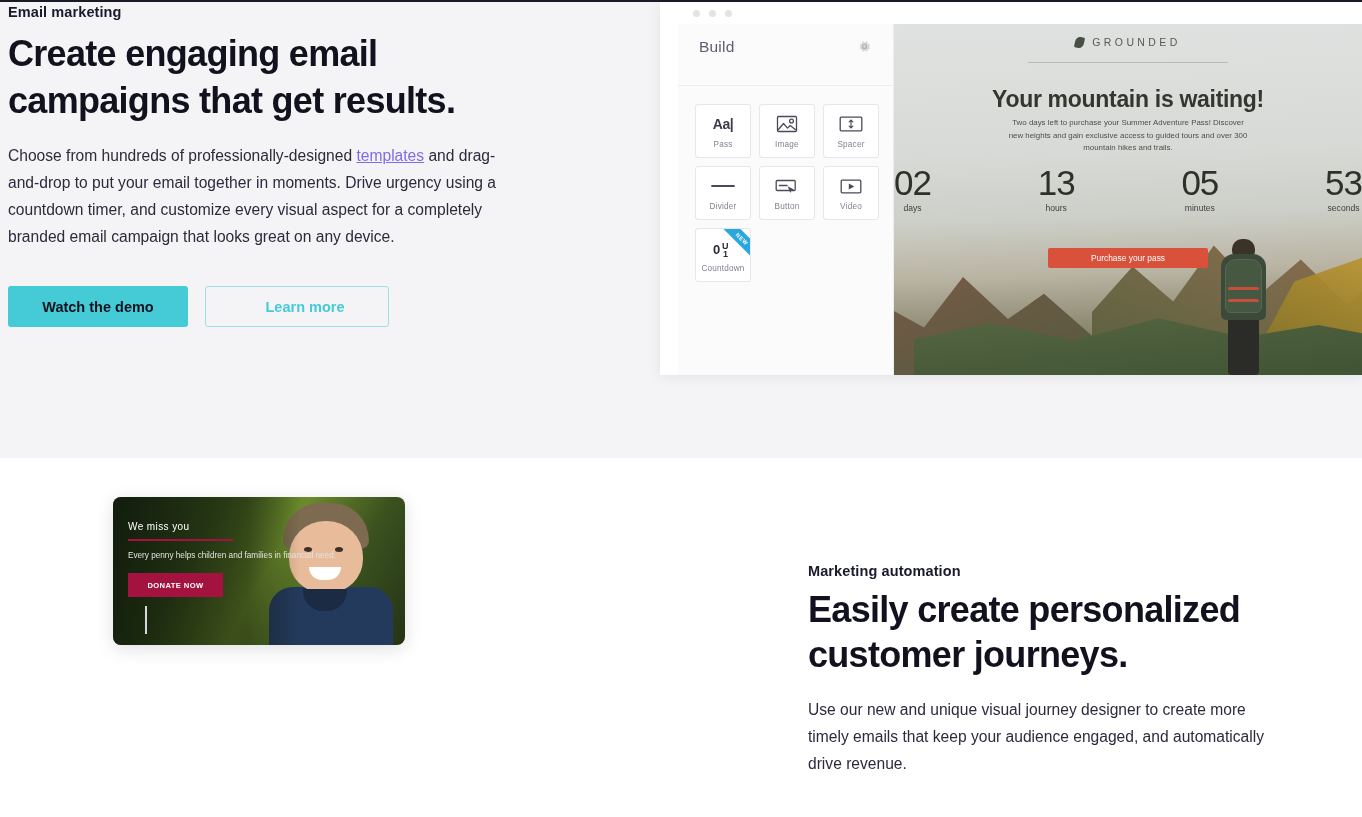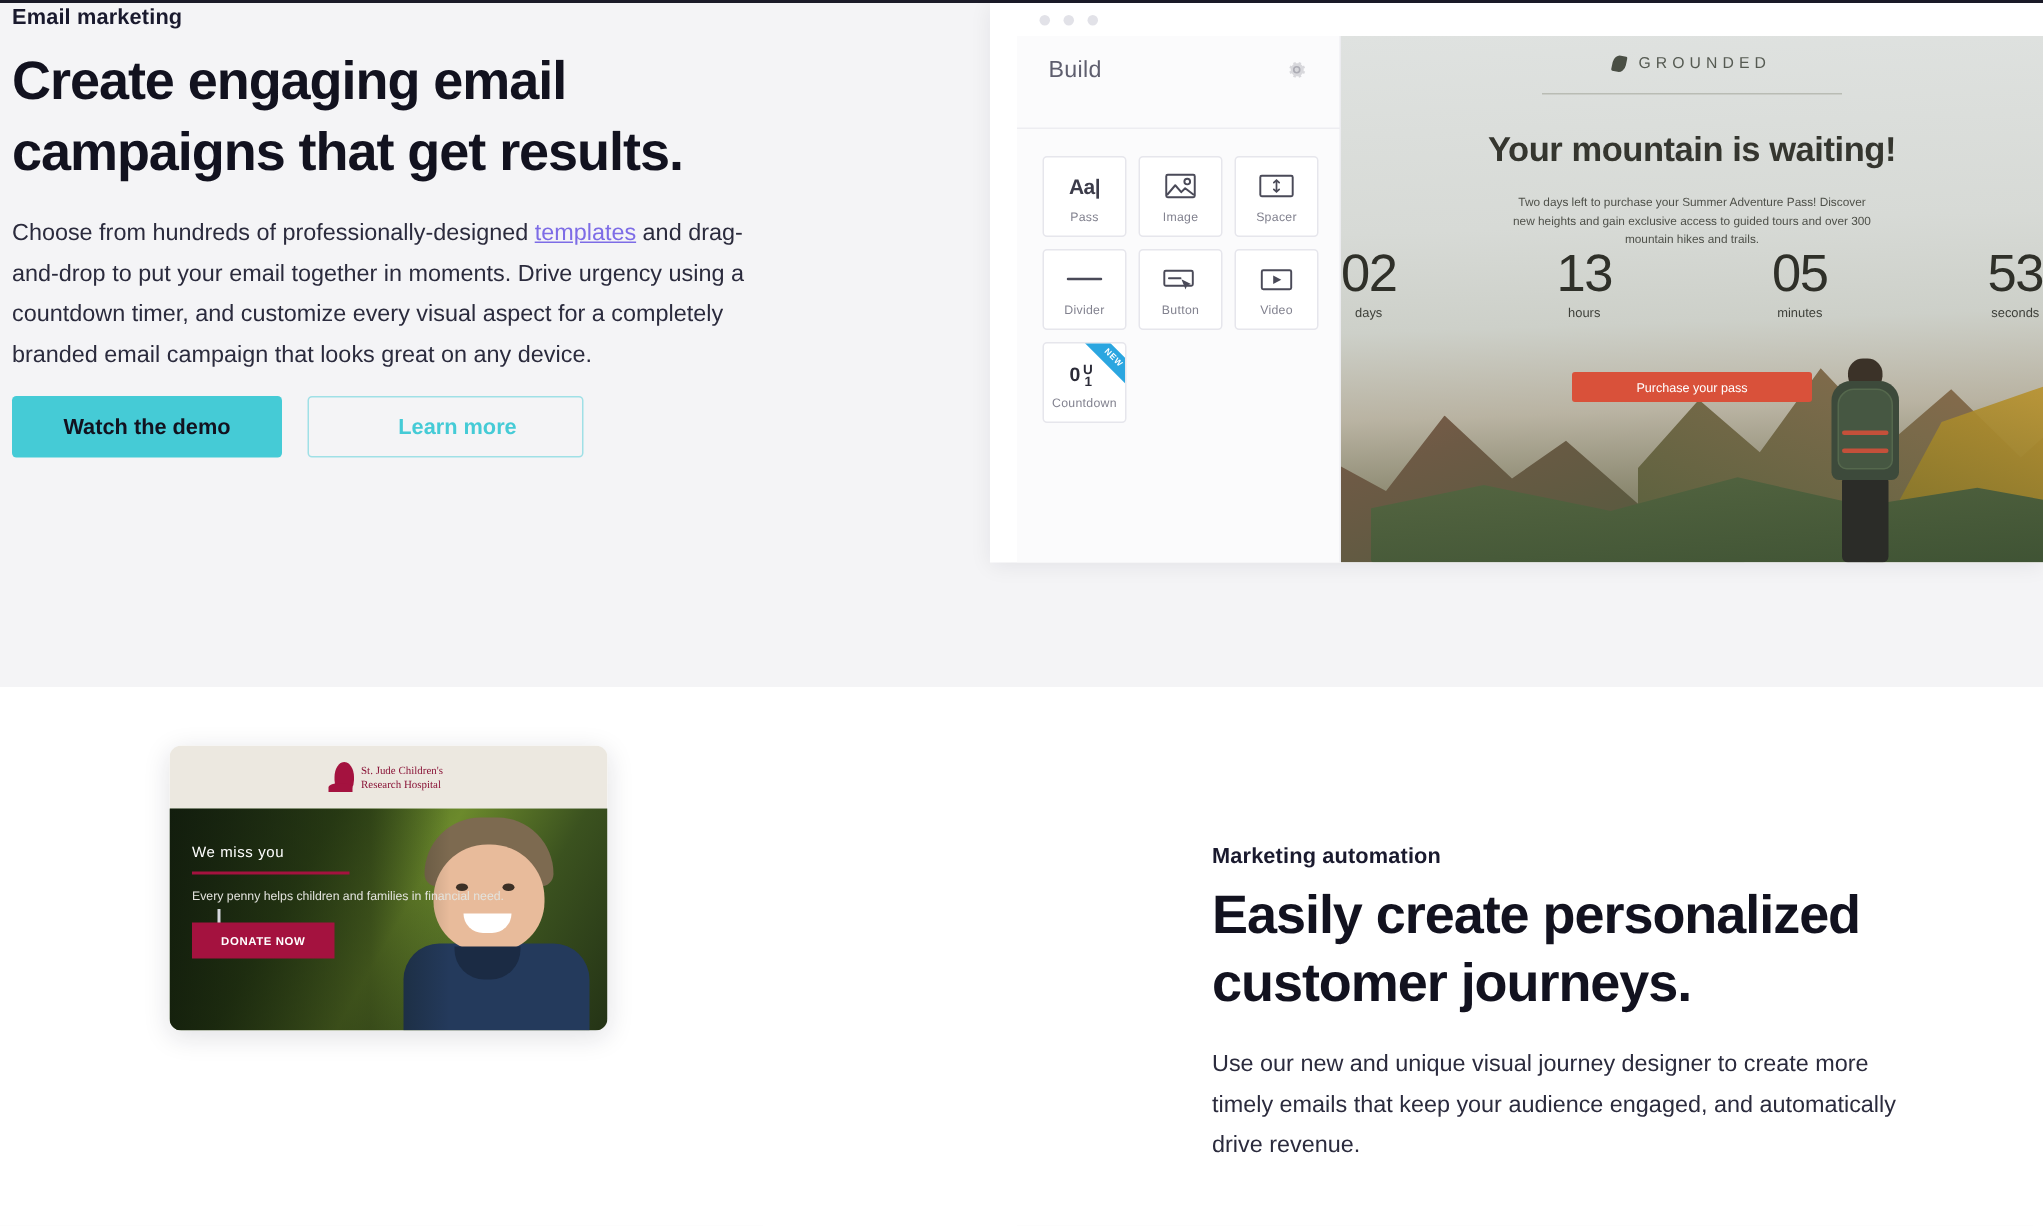--- a/index.html
+++ b/index.html
@@ -25,21 +25,21 @@
   }
   .bighead {
     font-size: 36px; font-weight: bold; color: #12121f;
     line-height: 47px; letter-spacing: -0.7px; margin-top: 8px;
   }
   .body-copy {
     font-size: 15.6px; color: #2b2b3d; line-height: 27px;
     margin-top: 18px; width: 510px;
   }
   .tlink { color: #7d6ce6; margin-top: 24px; }
-  .btn-row { margin-top: 14px; display: flex; gap: 17px; }
+  .btn-row { margin-top: 36px; display: flex; gap: 17px; }
   .btn {
     height: 41px; display: flex; align-items: center; justify-content: center;
     font-size: 14.5px; font-weight: bold; border-radius: 3px; cursor: pointer;
   }
   .btn-primary { width: 180px; background: #45cbd6; color: #12121f; border: none; }
   .btn-secondary { width: 184px; background: transparent; color: #45cbd6; border: 1px solid #9fe0e6; padding-left: 16px; }
 
   
   .builder {
     position: absolute; left: 660px; top: 0px; width: 702px; height: 373px;
@@ -105,21 +105,21 @@
   .h-body { position:absolute; left:11px; top:15px; width:45px; height:66px; background:#3d4a3b; border-radius:13px 13px 5px 5px; }
   .h-pack { position:absolute; left:15px; top:20px; width:37px; height:54px; background:#465742; border-radius:11px 11px 6px 6px; border:1px solid #55684d; }
   .h-strap { position:absolute; left:18px; top:48px; width:31px; height:3px; background:#c4503a; border-radius:2px; }
   .h-strap2 { position:absolute; left:18px; top:60px; width:31px; height:3px; background:#c4503a; border-radius:2px; }
   .h-legs { position:absolute; left:18px; top:78px; width:31px; height:58px; background:#2b2c28; border-radius:4px; }
 
   .em-logo { position:absolute; left:0; top:12px; width:468px; text-align:center; font-size:10.5px; letter-spacing:3.4px; color:#555a52; display:flex; align-items:center; justify-content:center; gap:8px; }
   .leaf { width:9px; height:11px; background:#4a4f45; border-radius: 50% 10% 50% 10%; transform: rotate(12deg); }
   .em-rule { position:absolute; left:134px; top:38px; width:200px; height:1px; background:#b9bcb4; }
   .em-h1 { position:absolute; left:0; top:62px; width:468px; text-align:center; font-size:23px; font-weight:bold; color:#35362f; letter-spacing:-.3px; }
-  .em-sub { position:absolute; left:110px; top:105px; width:248px; text-align:center; font-size:7.9px; color:#4e5049; line-height:12.6px; }
+  .em-sub { position:absolute; left:110px; top:93px; width:248px; text-align:center; font-size:7.9px; color:#4e5049; line-height:12.6px; }
   .em-timer { position:absolute; left:0; top:140px; width:468px; display:flex; justify-content:space-between; gap:17px; }
   .tslot { text-align:center; }
   .tnum { font-size:35px; font-weight:300; color:#2f3029; line-height:38px; letter-spacing:-1px; }
   .tlbl { font-size:8.6px; color:#3e403a; margin-top:1px; }
   .em-cta { position:absolute; left:154px; top:224px; width:160px; height:20px; background:#d9513a; border-radius:2px; display:flex; align-items:center; justify-content:center; color:#fff; font-size:8.4px; }
 
   
   .section-two { position: absolute; left: 0; top: 458px; width: 1362px; height: 359px; background: #ffffff; }
 
   .journey { position: absolute; left: 113px; top: 39px; width: 292px; }
@@ -313,27 +313,20 @@
         <div class="em-cta">Purchase your pass</div>
       </div>
 
     </div>
   </section>
 
   <section class="section-two">
 
     <div class="journey">
       <div class="jmail">
-        <div class="jmail-head">
-          <span class="sj-mark"></span>
-          <span class="sj-txt">
-            <span>St. Jude Children's</span><br>
-            <span>Research Hospital</span>
-          </span>
-        </div>
         <div class="jmail-hero">
           <div class="boy">
             <span class="boy-shirt"></span>
               <span class="boy-hair"></span>
               <span class="boy-face"></span>
             <span class="boy-eye1"></span>
               <span class="boy-eye2"></span>
               <span class="boy-smile"></span>
               <span class="boy-collar"></span>
           </div>

